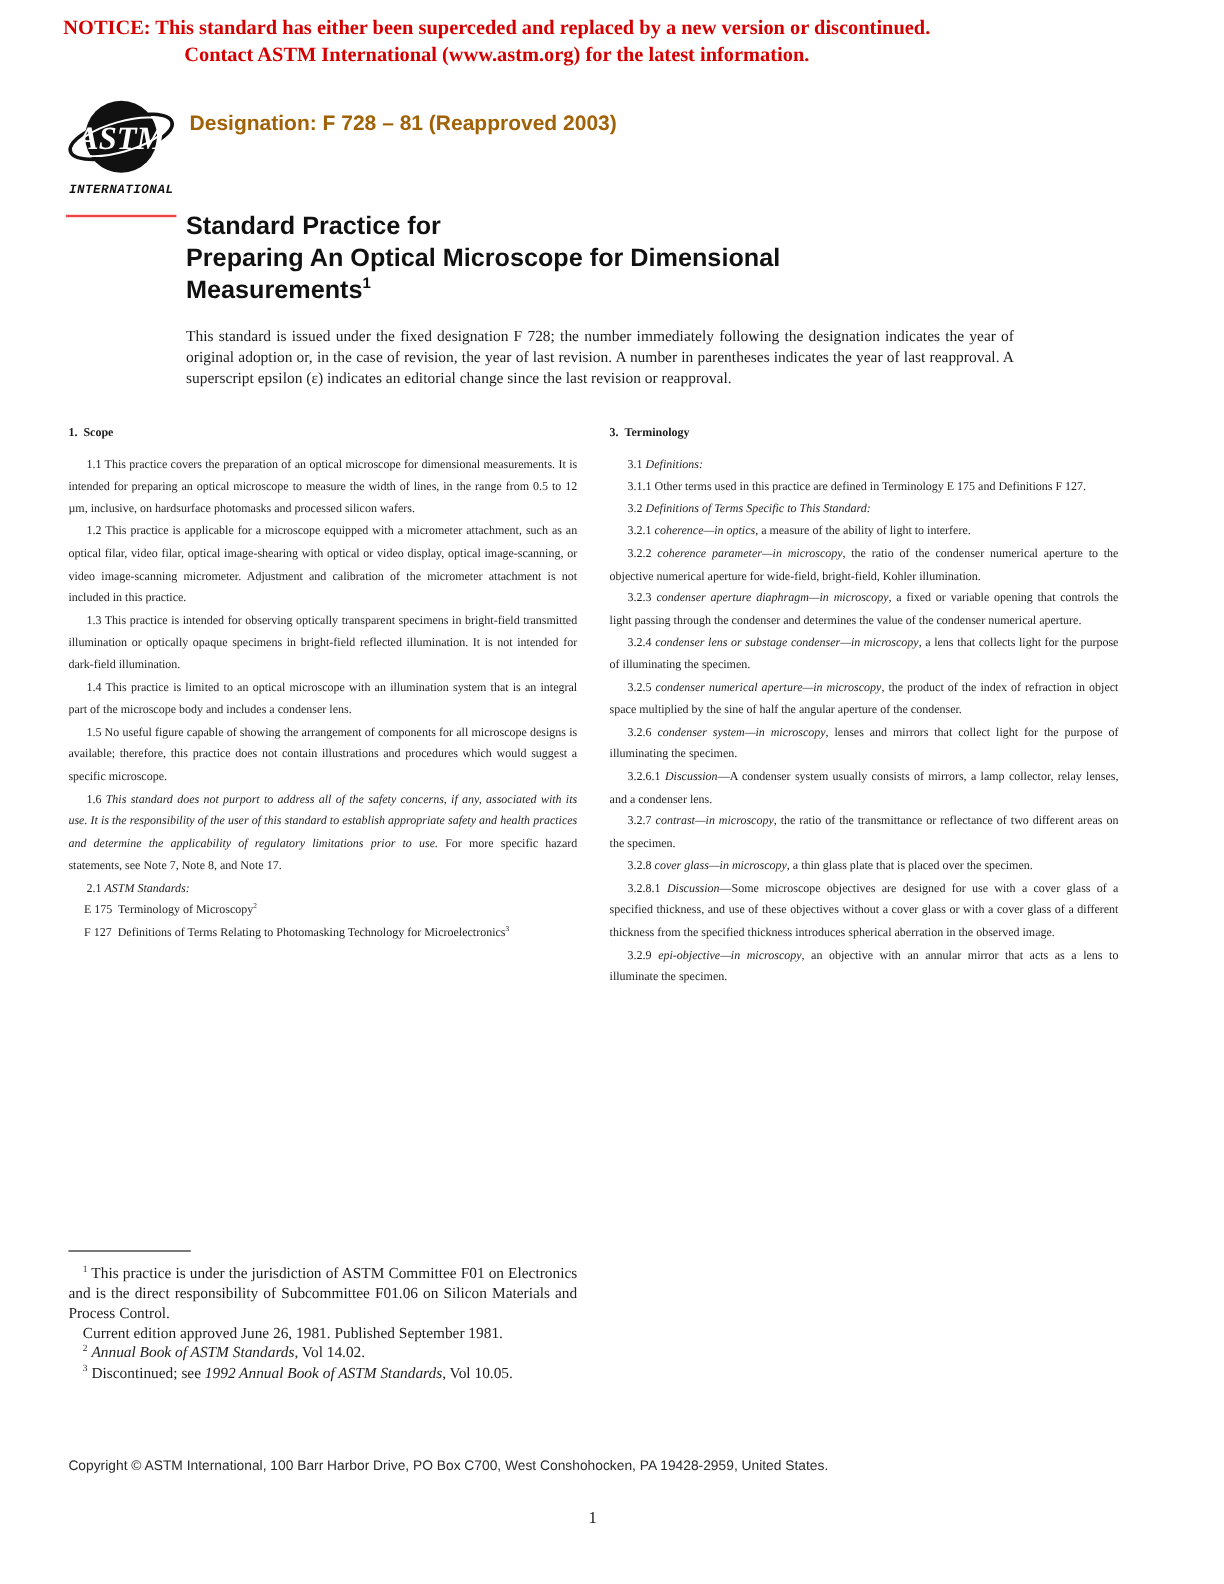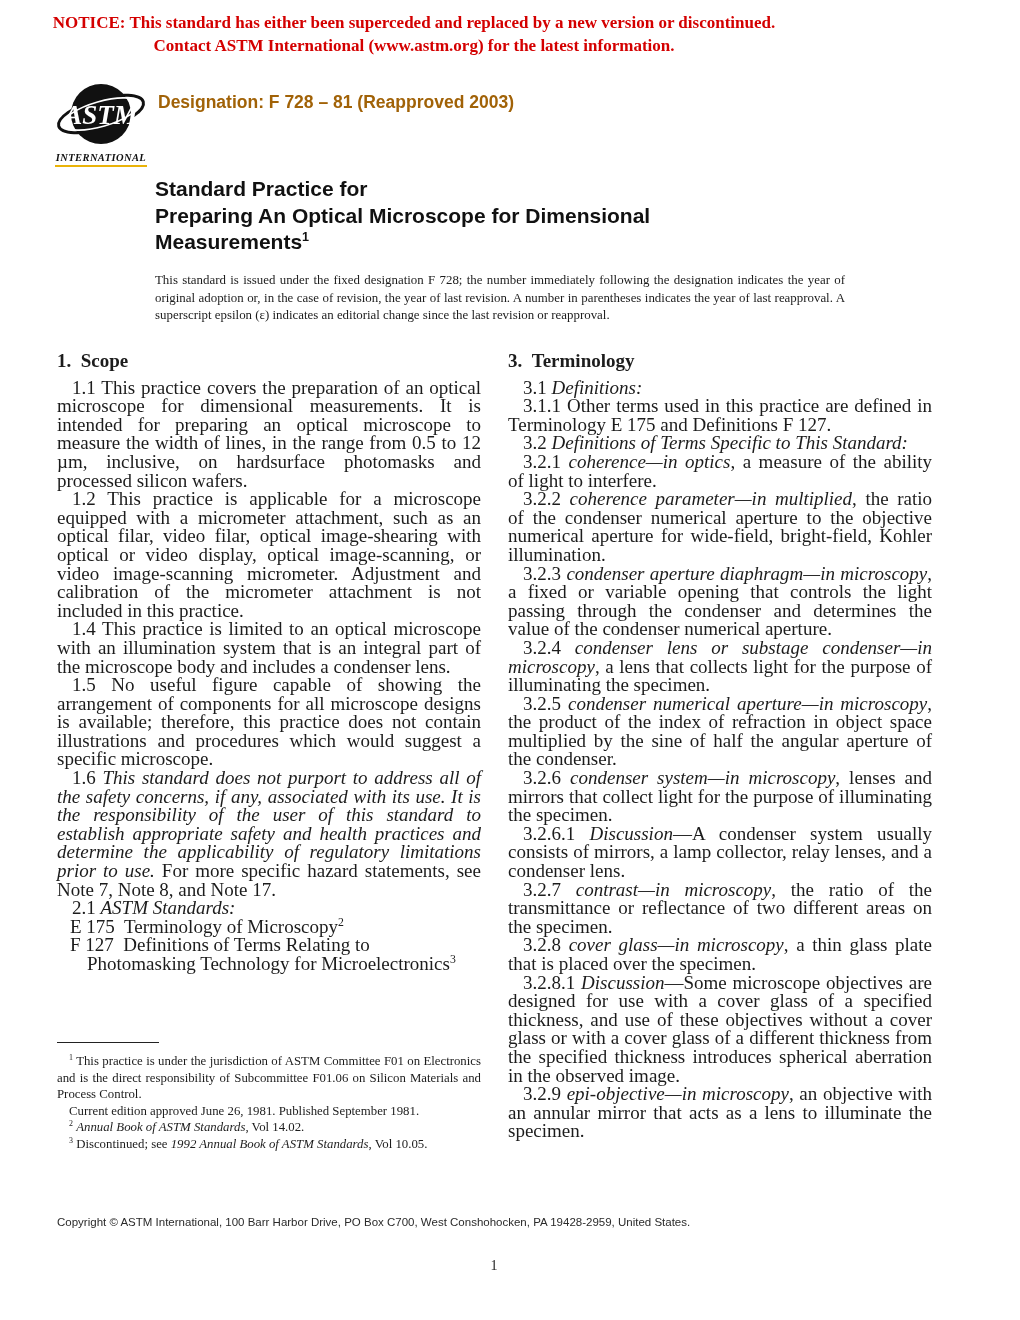--- a/index.html
+++ b/index.html
@@ -11,43 +11,43 @@
     overflow:hidden;
   }
   .notice {
     position:absolute; top:12px; left:0; width:828px;
     text-align:center; color:var(--notice-red,#d40000);
     font-weight:bold; font-size:17px; line-height:22.5px;
     font-family:"Liberation Serif", serif;
   }
   .logo { position:absolute; left:55px; top:80px; width:92px; text-align:center; }
   .logo-intl {
-    font-family:Liberation Serif, serif;
+    font-family:Liberation Mono, monospace;
     font-weight:bold; font-style:italic; font-size:10.5px;
     letter-spacing:0.4px; color:#111;
-    border-bottom:2px solid #eab308; padding-bottom:2px; margin-top:-2px;
+    border-bottom:2px solid #ef4444; padding-bottom:14px; margin-top:-2px;
   }
   .designation {
     position:absolute; left:158px; top:92px;
     font-family:"Liberation Sans", sans-serif;
     font-weight:bold; font-size:17.5px; color:#a16207;
   }
   .title {
     position:absolute; left:155px; top:176px; width:760px;
     font-family:"Liberation Sans", sans-serif;
     font-weight:bold; font-size:21px; line-height:26.5px; color:#111;
   }
   .title sup { font-size:60%; }
   .issuance {
     position:absolute; left:155px; top:272px; width:690px;
     font-size:12.9px; line-height:17.5px; text-align:justify;
   }
   .col {
     position:absolute; top:352px; width:424px;
-    font-size:19px; line-height:18.6px;
+    font-size:10px; line-height:18.6px;
   }
   .col-left  { left:57px; }
   .col-right { left:508px; }
   .heading { font-weight:bold; margin:14px 0 8px; }
   .col > .heading:first-child { margin-top:0; }
   .para { margin:0; text-indent:15px; text-align:justify; }
   .ref  { margin:0; padding-left:30px; text-indent:-17px; text-align:left; }
   .it { font-style:italic; }
   sup { font-size:62%; line-height:0; vertical-align:super; }
   .footnotes {
@@ -93,35 +93,36 @@
     <div>Preparing An Optical Microscope for Dimensional</div>
     <div><span>Measurements</span><sup>1</sup></div>
   </div>
 
   <div class="issuance">This standard is issued under the fixed designation F 728; the number immediately following the designation indicates the year of original adoption or, in the case of revision, the year of last revision. A number in parentheses indicates the year of last reapproval. A superscript epsilon (ε) indicates an editorial change since the last revision or reapproval.</div>
 
   <div class="col col-left">
       <div class="heading"><span>1.&nbsp;&nbsp;Scope</span></div>
       <div class="para"><span>1.1 This practice covers the preparation of an optical microscope for dimensional measurements. It is intended for preparing an optical microscope to measure the width of lines, in the range from 0.5 to 12 µm, inclusive, on hardsurface photomasks and processed silicon wafers.</span></div>
       <div class="para"><span>1.2 This practice is applicable for a microscope equipped with a micrometer attachment, such as an optical filar, video filar, optical image-shearing with optical or video display, optical image-scanning, or video image-scanning micrometer. Adjustment and calibration of the micrometer attachment is not included in this practice.</span></div>
+      <div class="para"><span>1.3 This practice is intended for observing optically transparent specimens in bright-field transmitted illumination or optically opaque specimens in bright-field reflected illumination. It is not intended for dark-field illumination.</span></div>
       <div class="para"><span>1.4 This practice is limited to an optical microscope with an illumination system that is an integral part of the microscope body and includes a condenser lens.</span></div>
       <div class="para"><span>1.5 No useful figure capable of showing the arrangement of components for all microscope designs is available; therefore, this practice does not contain illustrations and procedures which would suggest a specific microscope.</span></div>
       <div class="para"><span>1.6 </span><span class="it">This standard does not purport to address all of the safety concerns, if any, associated with its use. It is the responsibility of the user of this standard to establish appropriate safety and health practices and determine the applicability of regulatory limitations prior to use.</span><span> For more specific hazard statements, see Note 7, Note 8, and Note 17.</span></div>
       <div class="para"><span>2.1 </span><span class="it">ASTM Standards:</span></div>
       <div class="ref"><span>E 175&nbsp; Terminology of Microscopy</span><sup>2</sup></div>
       <div class="ref"><span>F 127&nbsp; Definitions of Terms Relating to Photomasking Technology for Microelectronics</span><sup>3</sup></div>
     </div>
 
   <div class="col col-right">
       <div class="heading"><span>3.&nbsp;&nbsp;Terminology</span></div>
       <div class="para"><span>3.1 </span><span class="it">Definitions:</span></div>
       <div class="para"><span>3.1.1 Other terms used in this practice are defined in Terminology E 175 and Definitions F 127.</span></div>
       <div class="para"><span>3.2 </span><span class="it">Definitions of Terms Specific to This Standard:</span></div>
       <div class="para"><span>3.2.1 </span><span class="it">coherence—in optics</span><span>, a measure of the ability of light to interfere.</span></div>
-      <div class="para"><span>3.2.2 </span><span class="it">coherence parameter—in multiplied</span><span>, the ratio of the condenser numerical aperture to the objective numerical aperture for wide-field, bright-field, Kohler illumination.</span></div>
+      <div class="para"><span>3.2.2 </span><span class="it">coherence parameter—in microscopy</span><span>, the ratio of the condenser numerical aperture to the objective numerical aperture for wide-field, bright-field, Kohler illumination.</span></div>
       <div class="para"><span>3.2.3 </span><span class="it">condenser aperture diaphragm—in microscopy</span><span>, a fixed or variable opening that controls the light passing through the condenser and determines the value of the condenser numerical aperture.</span></div>
       <div class="para"><span>3.2.4 </span><span class="it">condenser lens or substage condenser—in microscopy</span><span>, a lens that collects light for the purpose of illuminating the specimen.</span></div>
       <div class="para"><span>3.2.5 </span><span class="it">condenser numerical aperture—in microscopy</span><span>, the product of the index of refraction in object space multiplied by the sine of half the angular aperture of the condenser.</span></div>
       <div class="para"><span>3.2.6 </span><span class="it">condenser system—in microscopy</span><span>, lenses and mirrors that collect light for the purpose of illuminating the specimen.</span></div>
       <div class="para"><span>3.2.6.1 </span><span class="it">Discussion</span><span>—A condenser system usually consists of mirrors, a lamp collector, relay lenses, and a condenser lens.</span></div>
       <div class="para"><span>3.2.7 </span><span class="it">contrast—in microscopy</span><span>, the ratio of the transmittance or reflectance of two different areas on the specimen.</span></div>
       <div class="para"><span>3.2.8 </span><span class="it">cover glass—in microscopy</span><span>, a thin glass plate that is placed over the specimen.</span></div>
       <div class="para"><span>3.2.8.1 </span><span class="it">Discussion</span><span>—Some microscope objectives are designed for use with a cover glass of a specified thickness, and use of these objectives without a cover glass or with a cover glass of a different thickness from the specified thickness introduces spherical aberration in the observed image.</span></div>
       <div class="para"><span>3.2.9 </span><span class="it">epi-objective—in microscopy</span><span>, an objective with an annular mirror that acts as a lens to illuminate the specimen.</span></div>
     </div>

